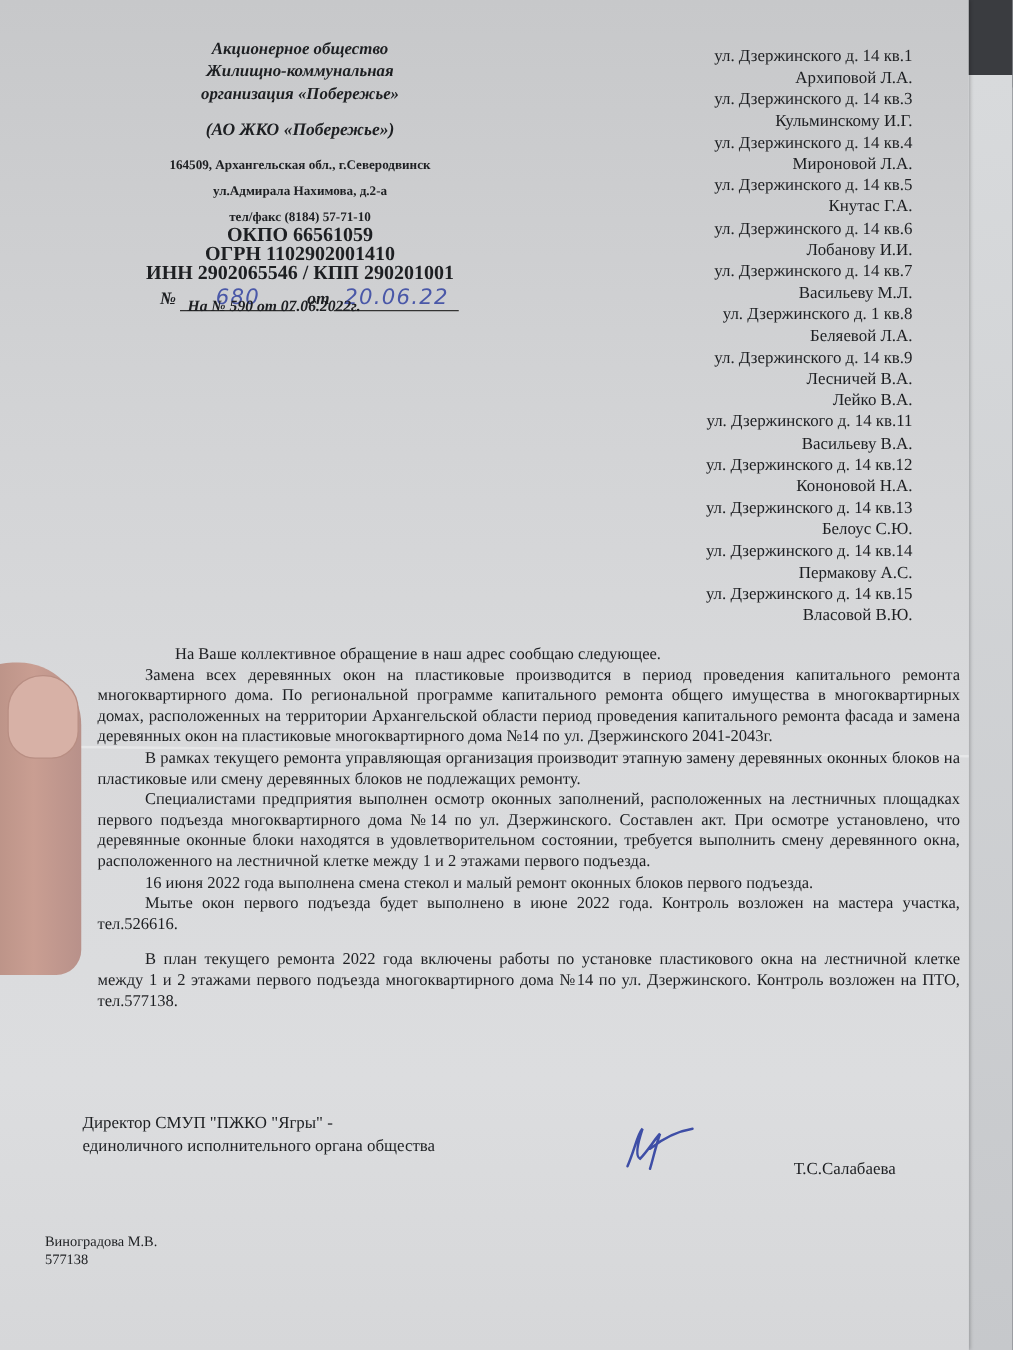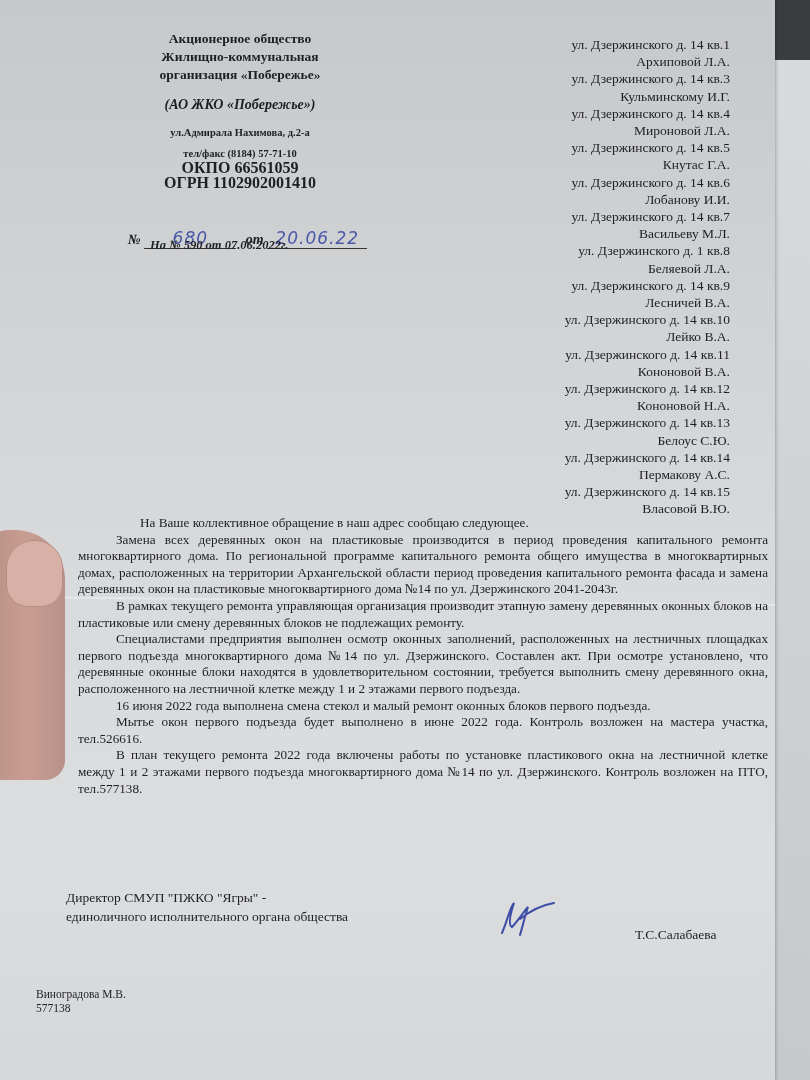--- a/index.html
+++ b/index.html
@@ -22,37 +22,37 @@
     background: linear-gradient(180deg, #c7c8ca 0%, #d2d3d5 30%, #d9dadc 55%, #dcdddf 80%, #d6d7d9 100%);
     box-shadow: 1px 0 3px rgba(0,0,0,0.25);
   }
   .fold {
     position: absolute; left: 0; top: 600px; width: 775px; height: 2px;
     background: rgba(255,255,255,0.35);
     transform: rotate(0.6deg);
   }
   
   .org { position: absolute; left: 100px; top: 30px; width: 280px; text-align: center; }
-  .org .l1 { font-weight: bold; font-size: 13.5px; line-height: 18px; }
+  .org .l1 { font-weight: bold; font-size: 13.5px; line-height: 18px; font-style: italic; }
   .org .abbr { font-weight: bold; font-style: italic; font-size: 14px; margin-top: 8px; line-height: 26px; }
   .org .addr { font-weight: bold; font-size: 10.5px; line-height: 13px; margin-top: 8px; }
   .org .codes { font-weight: bold; font-size: 16px; line-height: 15px; }
   .numline { position: absolute; left: 128px; top: 228px; font-size: 14px; font-weight: bold; font-style: italic; }
   .numline .hw { display: inline-block; border-bottom: 1px solid #333; text-align: center;
     font-family: "DejaVu Sans", sans-serif; font-style: italic; font-weight: normal;
     color: #4a58a8; font-size: 17px; letter-spacing: 1px; }
   .reply { position: absolute; left: 150px; top: 238px; font-size: 12.5px; font-weight: bold; font-style: italic; }
   
   .recipients { position: absolute; left: 520px; top: 36px; width: 210px; text-align: right; font-size: 13.5px; line-height: 17.2px; }
   .recipients .addr-line { display: block; }
   
   .body-text { position: absolute; left: 78px; top: 515px; width: 690px; font-size: 13.2px; line-height: 16.6px; text-align: justify; }
   .body-text p { margin: 0; }
   .body-text .ind { text-indent: 38px; }
-  .body-text .gap { margin-top: 0; }
+  .body-text .gap { margin-top: 12px; }
   .body-text .first { padding-left: 62px; text-indent: 0; }
   
   .sign { position: absolute; left: 66px; top: 888px; font-size: 13.5px; line-height: 19px; }
   .sig-scribble { position: absolute; left: 498px; top: 895px; width: 60px; height: 45px; }
   .signer { position: absolute; left: 635px; top: 927px; font-size: 13.5px; }
   .executor { position: absolute; left: 36px; top: 987px; font-size: 11.5px; line-height: 14px; }
   
   .thumb {
     position: absolute; left: -30px; top: 530px; width: 95px; height: 250px;
     background: linear-gradient(90deg, #b08a7f, #c99e92 60%, #b8918a);
@@ -71,24 +71,26 @@
 <div class="bg-panel"></div>
 
 <div class="paper">
   <div class="fold"></div>
 
   <div class="org">
     <div class="l1">Акционерное общество</div>
     <div class="l1">Жилищно-коммунальная</div>
     <div class="l1">организация «Побережье»</div>
     <div class="abbr">(АО ЖКО «Побережье»)</div>
+    <div class="addr">164509, Архангельская обл., г.Северодвинск</div>
     <div class="addr">ул.Адмирала Нахимова, д.2-а</div>
     <div class="addr">тел/факс (8184) 57-71-10</div>
     <div class="codes">ОКПО 66561059</div>
     <div class="codes">ОГРН 1102902001410</div>
+    <div class="codes">ИНН 2902065546  / КПП 290201001</div>
   </div>
 
   <div class="numline">
     <span>№</span>
     <span class="hw" style="width:92px">680</span>
     <span style="margin-left:6px">от</span>
     <span class="hw" style="width:100px">20.06.22</span>
   </div>
   <div class="reply">На № 590 от 07.06.2022г.</div>
 
@@ -102,24 +104,23 @@
     <span class="addr-line">ул. Дзержинского д. 14 кв.5</span>
     <span class="addr-line">Кнутас Г.А.</span>
     <span class="addr-line">ул. Дзержинского д. 14 кв.6</span>
     <span class="addr-line">Лобанову И.И.</span>
     <span class="addr-line">ул. Дзержинского д. 14 кв.7</span>
     <span class="addr-line">Васильеву М.Л.</span>
     <span class="addr-line">ул. Дзержинского д. 1 кв.8</span>
     <span class="addr-line">Беляевой Л.А.</span>
     <span class="addr-line">ул. Дзержинского д. 14 кв.9</span>
     <span class="addr-line">Лесничей В.А.</span>
-    <span class="addr-line">ул. Дзержинского д. 14 кв.10</span>
     <span class="addr-line">Лейко В.А.</span>
     <span class="addr-line">ул. Дзержинского д. 14 кв.11</span>
-    <span class="addr-line">Кононовой В.А.</span>
+    <span class="addr-line">Васильеву В.А.</span>
     <span class="addr-line">ул. Дзержинского д. 14 кв.12</span>
     <span class="addr-line">Кононовой Н.А.</span>
     <span class="addr-line">ул. Дзержинского д. 14 кв.13</span>
     <span class="addr-line">Белоус С.Ю.</span>
     <span class="addr-line">ул. Дзержинского д. 14 кв.14</span>
     <span class="addr-line">Пермакову А.С.</span>
     <span class="addr-line">ул. Дзержинского д. 14 кв.15</span>
     <span class="addr-line">Власовой В.Ю.</span>
   </div>
 

